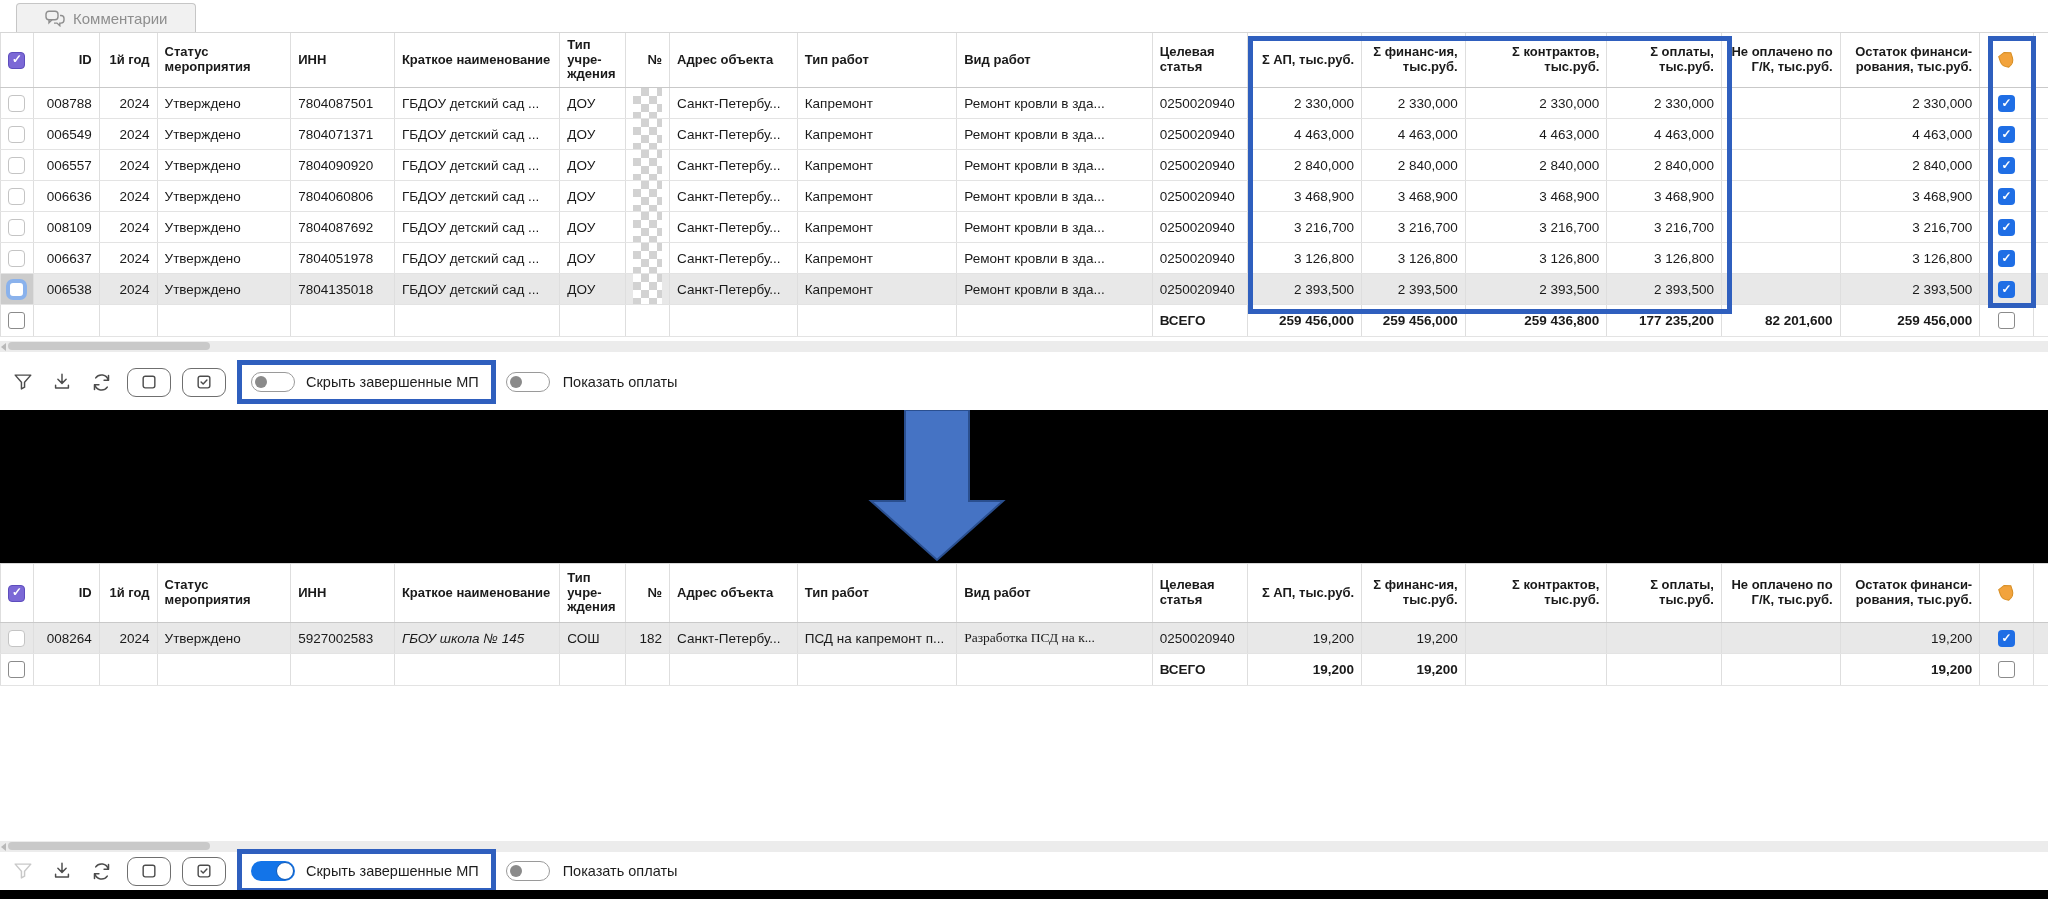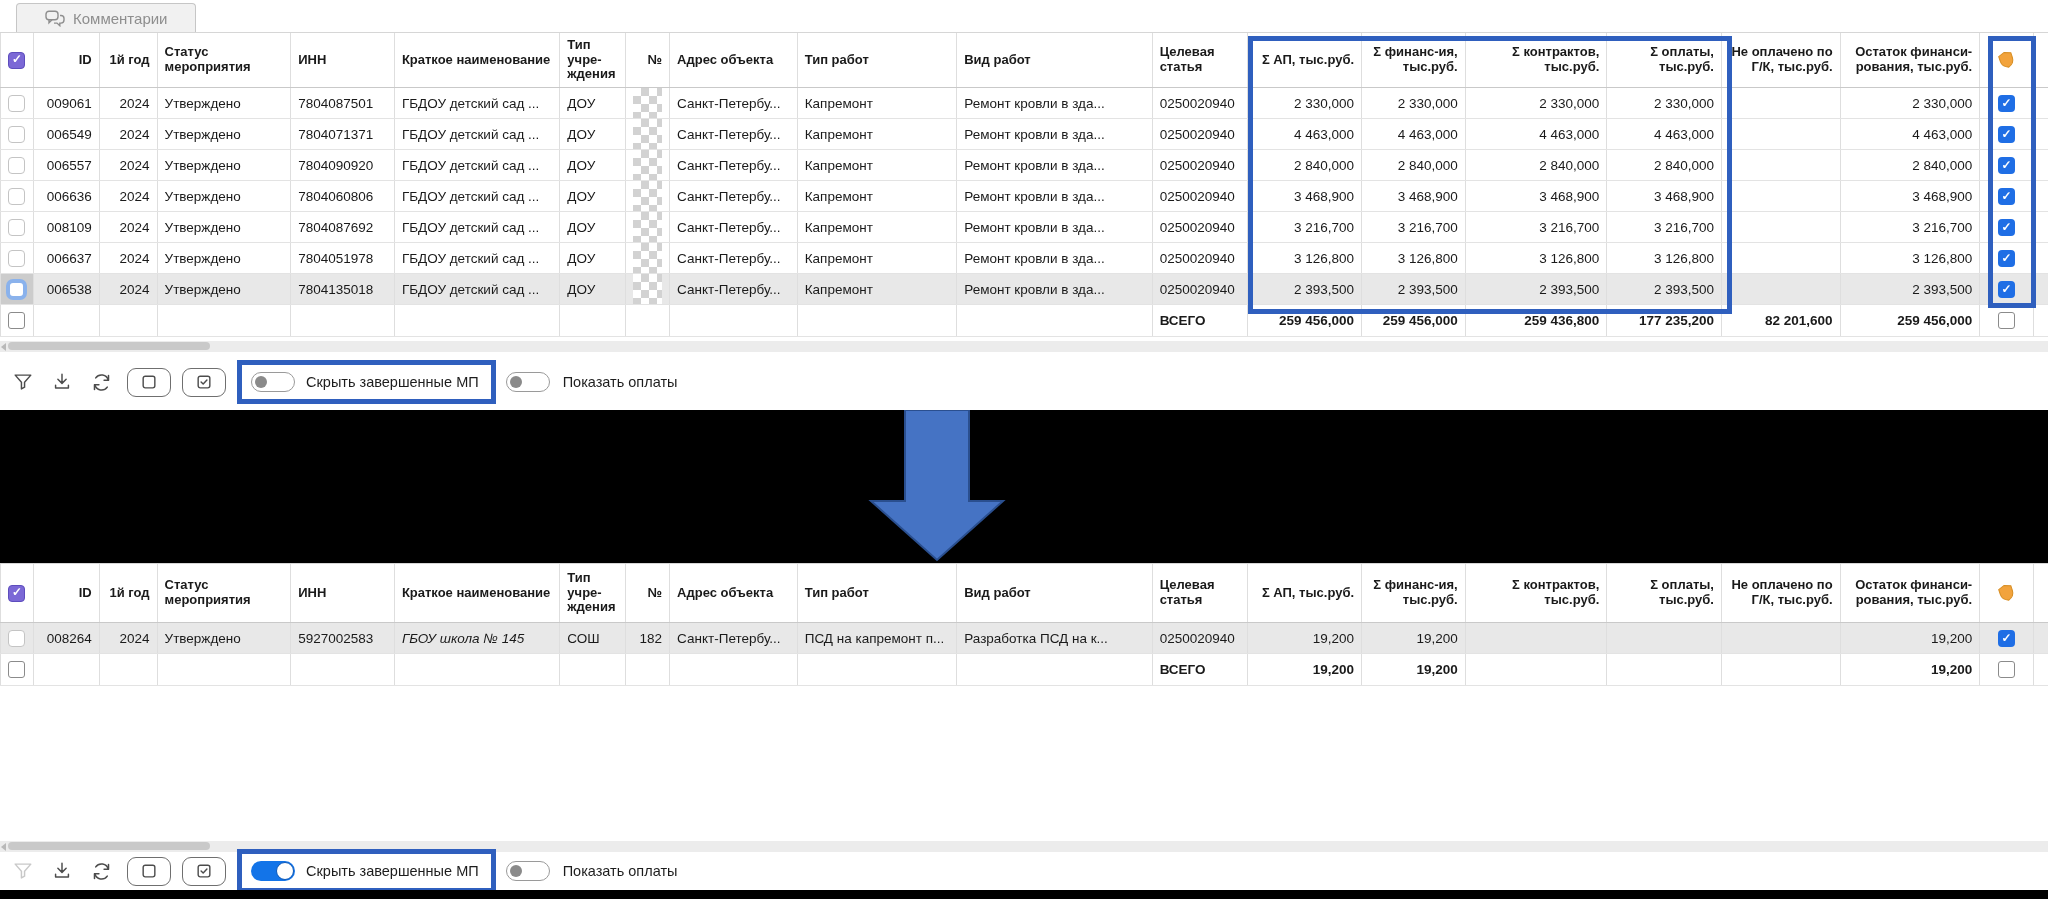--- a/index.html
+++ b/index.html
@@ -119,21 +119,21 @@
               <path d="M8 1 L14 3.2 V8 C14 11.8 11.4 14.4 8 15.6 C4.6 14.4 2 11.8 2 8 V3.2 Z" fill="#f2a33c" stroke="#d88f25" stroke-width="1"></path>
             </svg>
           </span>
         </div>
         <div class="cell hcell selwrap padcell" style="width: 8px;"></div>
       </div>
       <div class="trow drow">
         <div class="cell selcell" style="width: 34px;">
           <div class="cbx empty"></div>
         </div>
-        <div class="cell r" style="width: 66px;">009061</div>
+        <div class="cell r" style="width: 66px;">008788</div>
         <div class="cell r" style="width: 58px;">2024</div>
         <div class="cell" style="width: 134px;">Утверждено</div>
         <div class="cell" style="width: 104px;">7804087501</div>
         <div class="cell" style="width: 166px;">ГБДОУ детский сад ...</div>
         <div class="cell" style="width: 66px;">ДОУ</div>
         <div class="cell r" style="width: 44px;">
           <div class="checker"></div>
         </div>
         <div class="cell" style="width: 128px;">Санкт-Петербу...</div>
         <div class="cell" style="width: 160px;">Капремонт</div>
@@ -436,21 +436,21 @@
         </div>
         <div class="cell r" style="width: 66px;">008264</div>
         <div class="cell r" style="width: 58px;">2024</div>
         <div class="cell" style="width: 134px;">Утверждено</div>
         <div class="cell" style="width: 104px;">5927002583</div>
         <div class="cell" style="width: 166px; font-style: italic;">ГБОУ школа № 145</div>
         <div class="cell" style="width: 66px;">СОШ</div>
         <div class="cell r" style="width: 44px;">182</div>
         <div class="cell" style="width: 128px;">Санкт-Петербу...</div>
         <div class="cell" style="width: 160px;">ПСД на капремонт п...</div>
-        <div class="cell" style="width: 196px;">Разработка ПСД на к...</div>
+        <div class="cell" style="width: 196px; font-family: Liberation Serif, serif;">Разработка ПСД на к...</div>
         <div class="cell" style="width: 96px;">0250020940</div>
         <div class="cell r" style="width: 114px;">19,200</div>
         <div class="cell r" style="width: 104px;">19,200</div>
         <div class="cell r" style="width: 142px;"></div>
         <div class="cell r" style="width: 115px;"></div>
         <div class="cell r" style="width: 119px;"></div>
         <div class="cell r" style="width: 140px;">19,200</div>
         <div class="cell selcell" style="width: 54px;">
           <div class="cbx blue">✓</div>
         </div>

